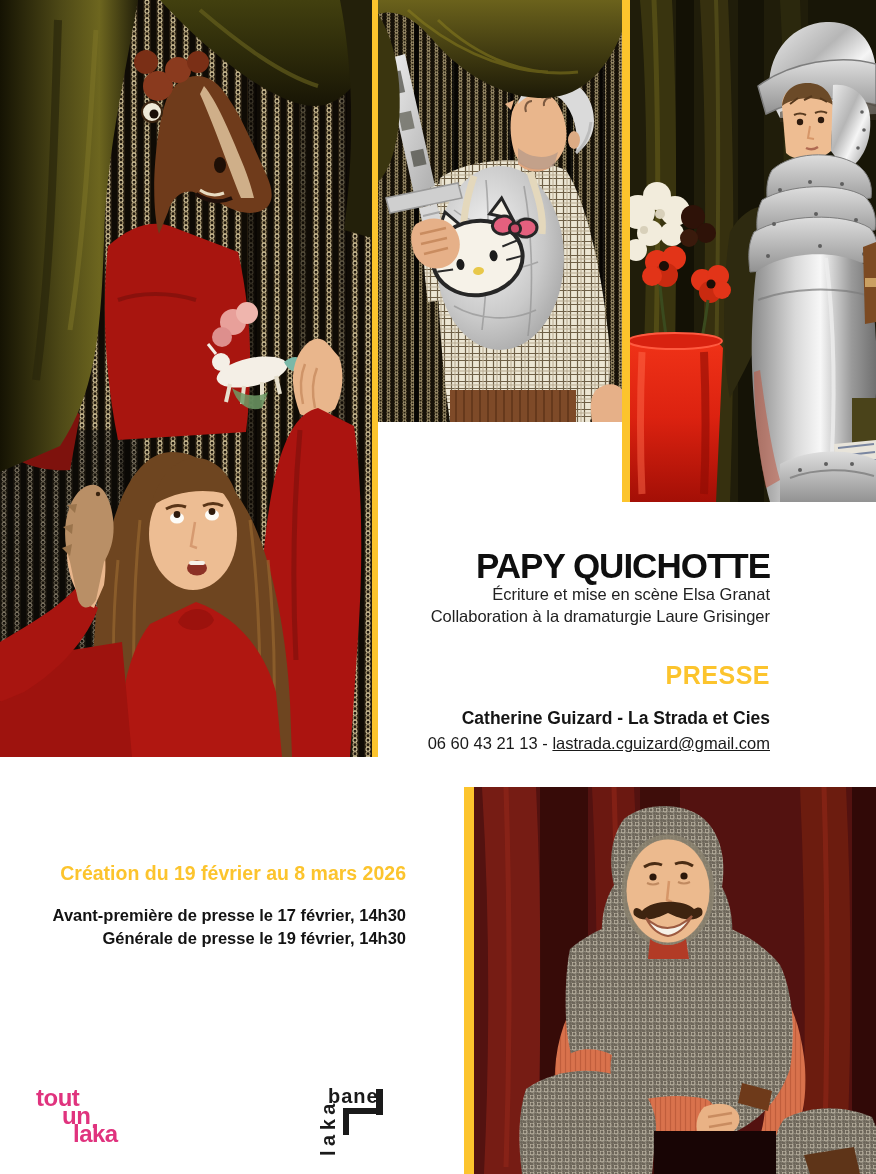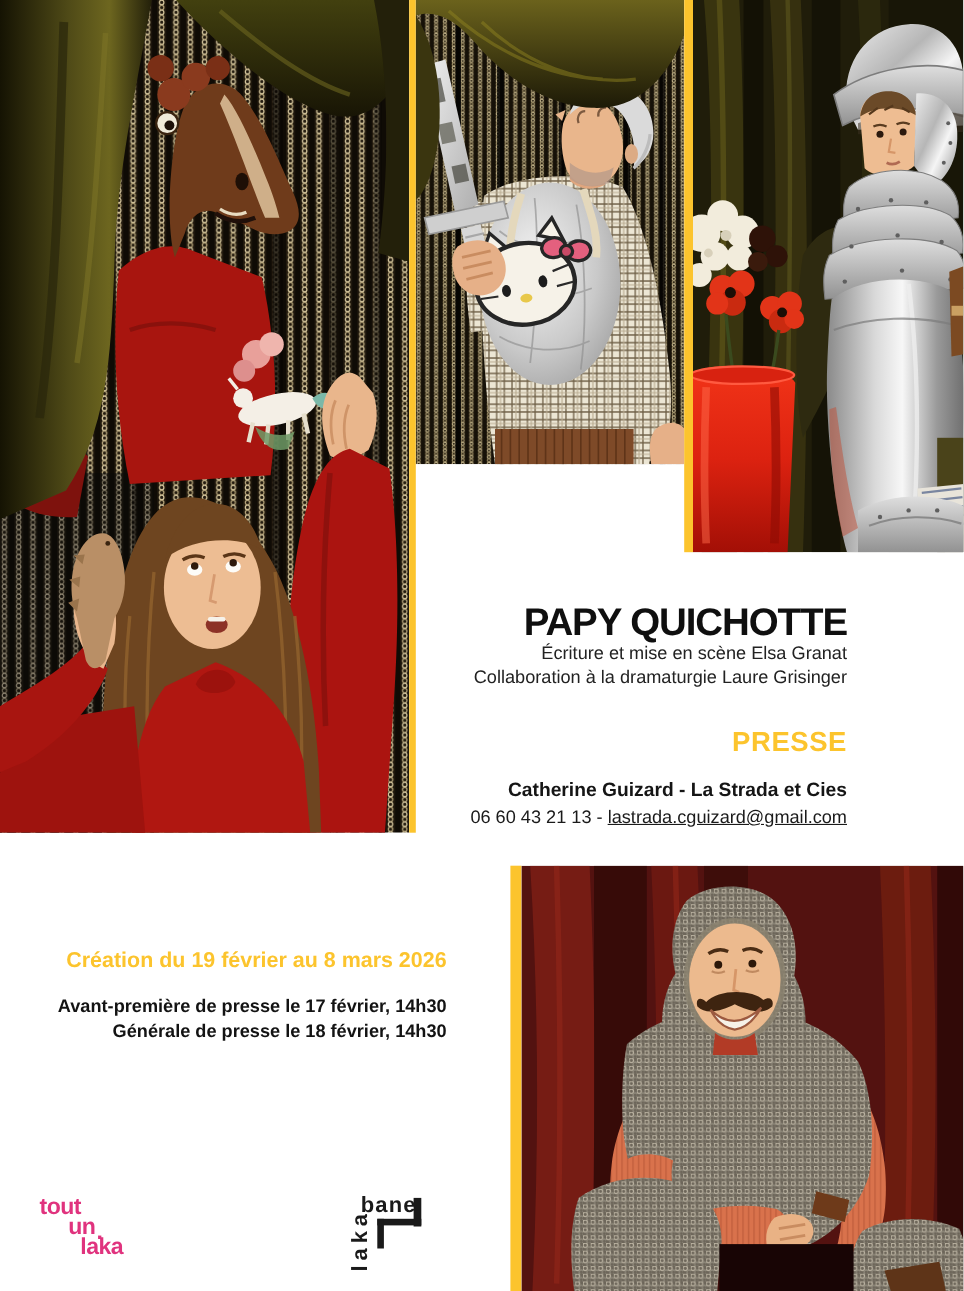--- a/index.html
+++ b/index.html
@@ -42,21 +42,21 @@
   }
   .date-black {
     color:#131313; font-weight:bold; font-size:16.5px; line-height:23px;
     white-space:nowrap;
   }
   .date-gap { height:16px; }
 
   
   .tuc {
     position:absolute; left:36px; top:1089px;
-    color:var(--brand-pink,#E0337E); font-weight:bold; font-size:21px;
+    color:var(--brand-pink,#E0337E); font-weight:bold; font-size:24px;
     line-height:18px; letter-spacing:-.5px;
   }
   .tuc-l2 { margin-left:26px; }
   .tuc-l3 { margin-left:37px; }
   .tuc-dot { display:inline-block; transform:translate(1px,4px); }
 
   
   .lkb { position:absolute; left:316px; top:1086px; width:70px; height:72px; color:#1a1a1a; }
   .lkb-horiz {
     position:absolute; left:12px; top:0; font-size:20px; font-weight:bold;
@@ -395,21 +395,21 @@
     </div>
     <div class="presse">PRESSE</div>
     <div class="contact">Catherine Guizard - La Strada et Cies</div>
     <div class="phone-line"><span>06 60 43 21 13</span><span> - </span><a class="email-link">lastrada.cguizard@gmail.com</a></div>
   </div>
 
   <div class="date-block">
     <div class="date-yellow">Création du 19 février au 8 mars 2026</div>
     <div class="date-gap"></div>
     <div class="date-black">Avant-première de presse le 17 février, 14h30</div>
-    <div class="date-black">Générale de presse le 18 février, 14h30</div>
+    <div class="date-black">Générale de presse le 19 février, 14h30</div>
   </div>
 
   <div class="tuc">
     <div class="tuc-l1">tout</div>
     <div class="tuc-l2"><span>un</span><span class="tuc-dot">.</span></div>
     <div class="tuc-l3">laka</div>
   </div>
 
   <div class="lkb">
     <span class="lkb-horiz">bane</span>

